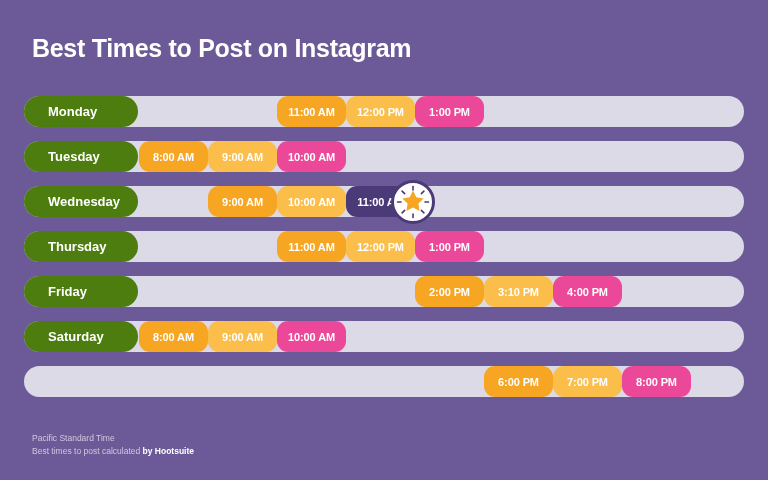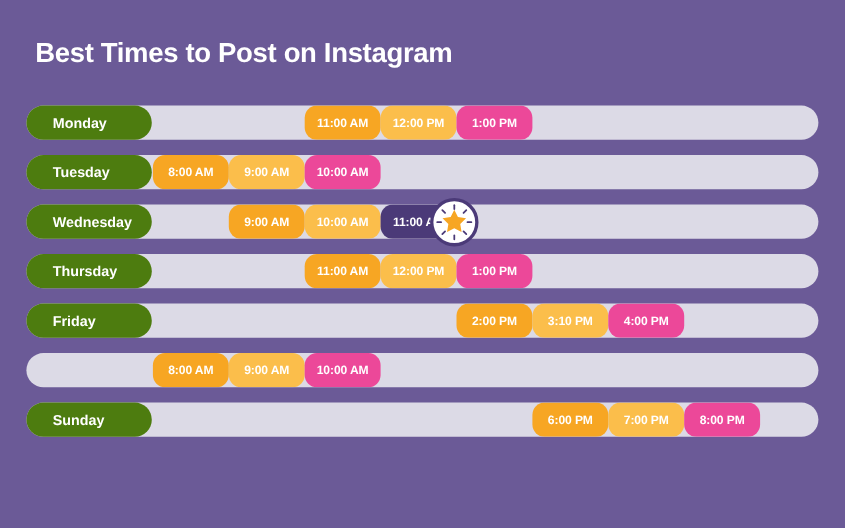--- a/index.html
+++ b/index.html
@@ -134,27 +134,31 @@
         <div class="label">Friday</div>
       </div>
       <div class="row" style="top: 321px;">
         <div class="track">
           <div class="slots">
             <div class="slot s0" style="left: 115px; width: 69px;">8:00 AM</div>
             <div class="slot s1" style="left: 184px; width: 69px;">9:00 AM</div>
             <div class="slot s2" style="left: 253px; width: 69px;">10:00 AM</div>
           </div>
         </div>
+        <div class="label">Saturday</div>
       </div>
       <div class="row" style="top: 366px;">
         <div class="track">
           <div class="slots">
             <div class="slot s0" style="left: 460px; width: 69px;">6:00 PM</div>
             <div class="slot s1" style="left: 529px; width: 69px;">7:00 PM</div>
             <div class="slot s2" style="left: 598px; width: 69px;">8:00 PM</div>
           </div>
         </div>
-        <div class="label">Sunday</div>
       </div>
     </div>
 
+  <div class="footer">
+    <div>Pacific Standard Time</div>
+    <div><span>Best times to post calculated </span><b>by Hootsuite</b></div>
+  </div>
 
 </div>
 
 </body></html>

